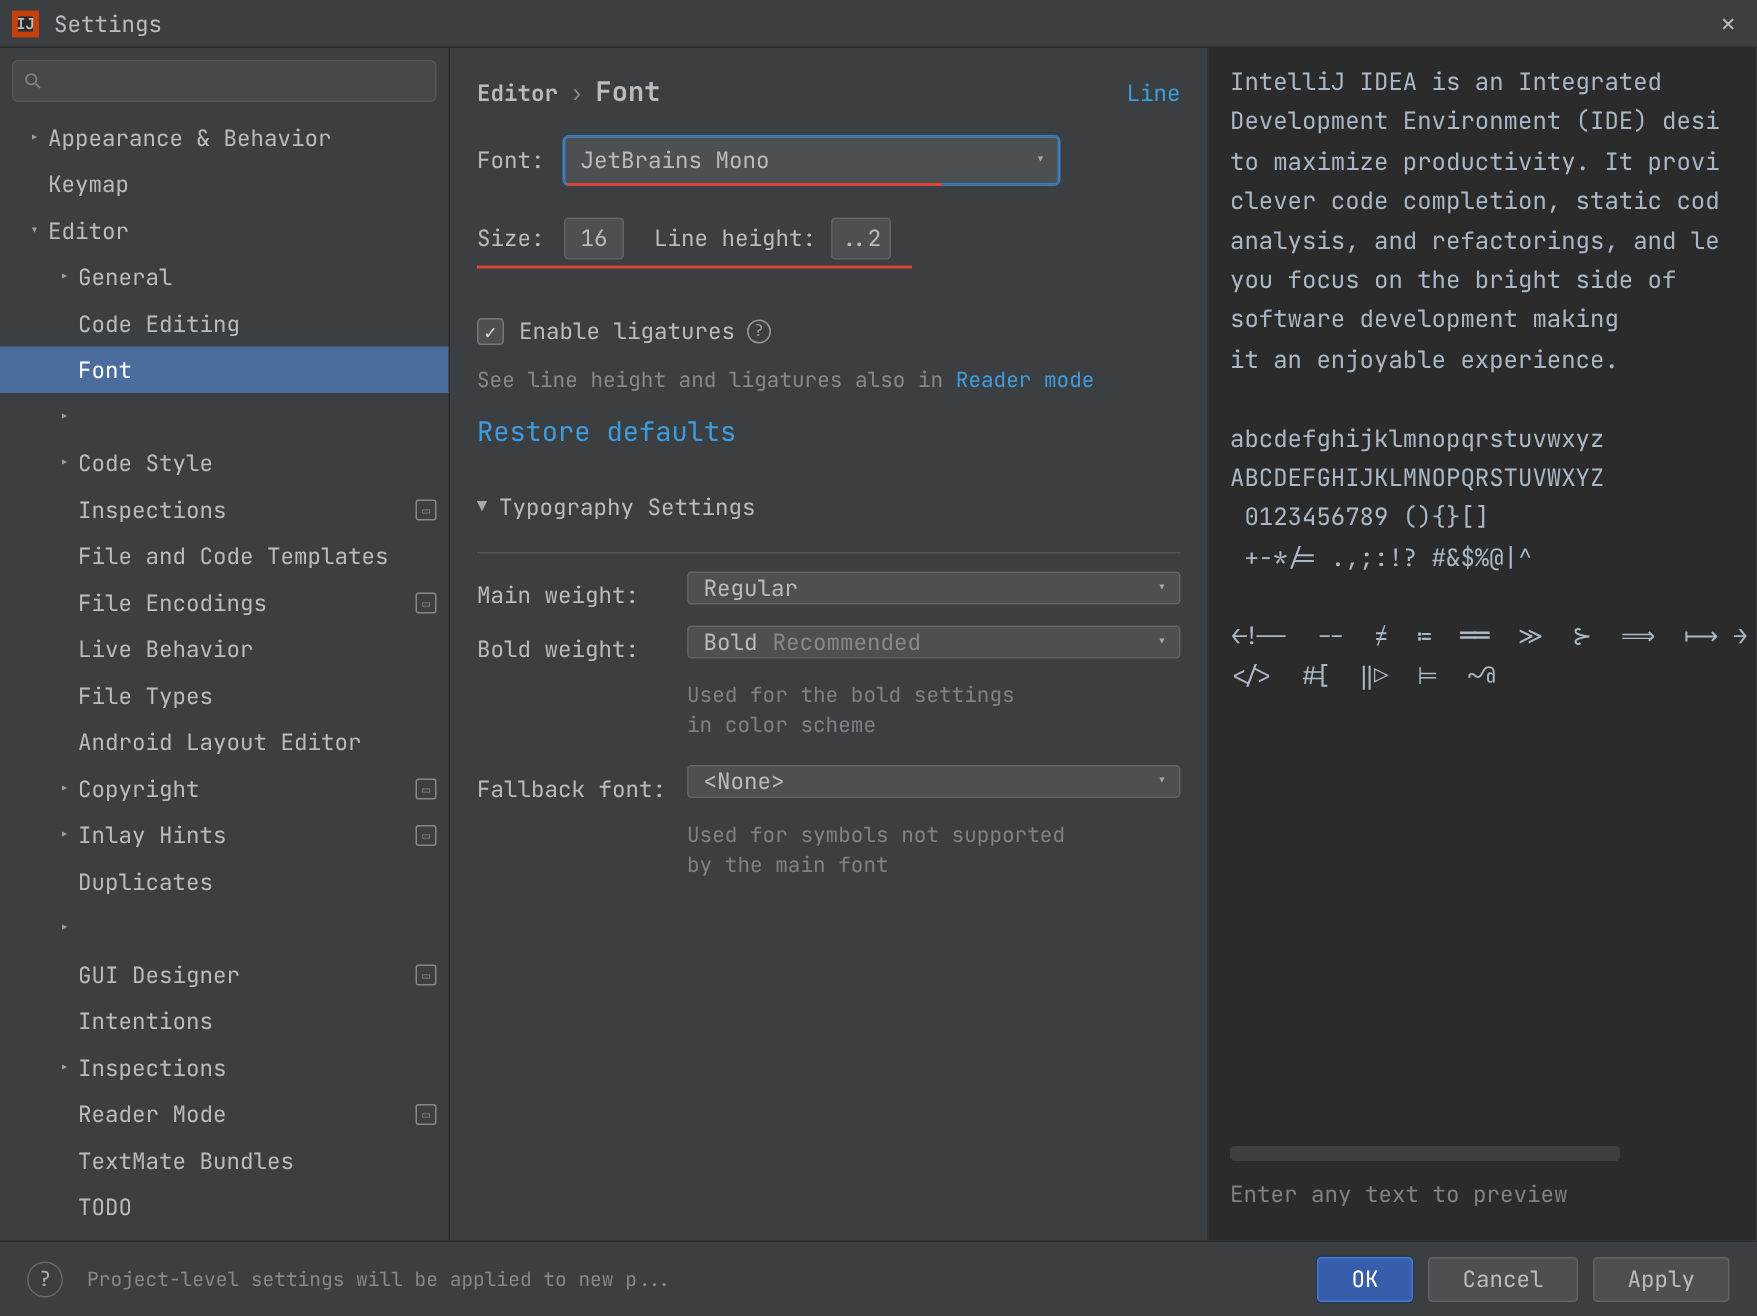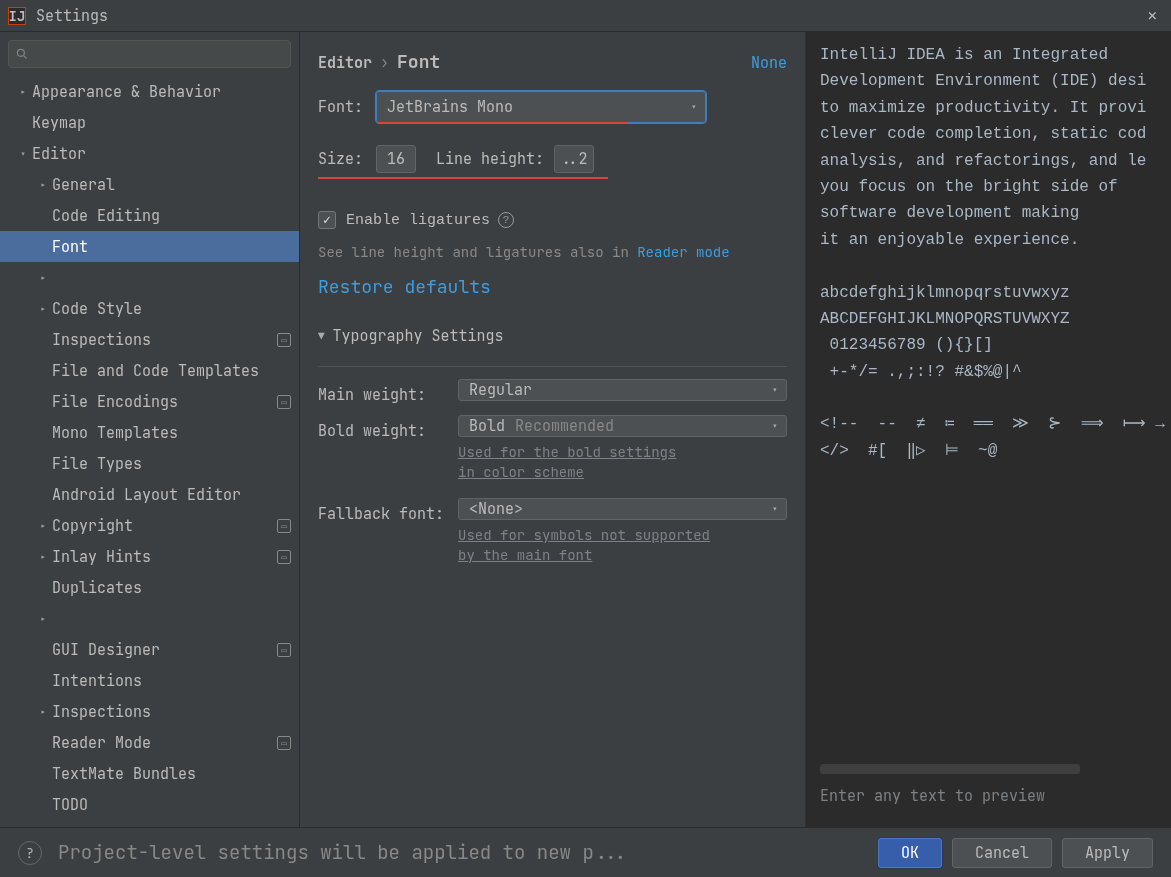--- a/index.html
+++ b/index.html
@@ -6,21 +6,21 @@
 body {
   width: 1171px; height: 877px;
   background: #3c3f41;
   font-family: "JetBrains Mono","Consolas","Menlo",monospace;
   font-size: 15px;
   color: #bbbbbb;
   overflow: hidden;
   display: flex; flex-direction: column;
 }
 .titlebar { height: 32px; background: #3c3f41; display: flex; align-items: center; padding: 0 8px; border-bottom: 1px solid #2b2b2b; }
-.titlebar .logo { width: 18px; height: 18px; border: 1px solid #c2410c; display:flex;align-items:center;justify-content:center;font-size:14px;font-weight:bold;color:#bbb;background:#2b2b2b; }
+.titlebar .logo { width: 18px; height: 18px; border: 4px solid #c2410c; display:flex;align-items:center;justify-content:center;font-size:10px;font-weight:bold;color:#bbb;background:#2b2b2b; }
 .titlebar .title { margin-left: 10px; color: #bbb; font-size: 15px; }
 .titlebar .spacer { flex: 1; }
 .titlebar .close { color:#bbb; font-size:16px; cursor:pointer; padding:0 6px; }
 
 .main { flex:1; display:flex; overflow:hidden; }
 
 
 .sidebar { width: 300px; background:#3c3f41; border-right:1px solid #2b2b2b; display:flex; flex-direction:column; }
 .search-wrap { padding: 8px; }
 .search { width:100%; height:28px; background:#45494a; border:1px solid #555; border-radius:4px; display:flex; align-items:center; padding:0 6px; }
@@ -64,33 +64,33 @@
 .hint { color:#888; font-size:14px; margin-bottom:14px; }
 .hint a { color:#3e9cde; text-decoration:none; cursor:pointer; }
 .link { color:#3e9cde; cursor:pointer; margin-bottom:20px; font-size:18px; }
 
 .section { display:flex; align-items:center; margin:8px 0 16px; cursor:pointer; }
 .section .tw { font-size:11px; margin-right:8px; color:#aaa; }
 .section .t { color:#bbb; }
 .tyrow { display:flex; align-items:flex-start; margin-bottom:10px; }
 .tyrow .wlbl { padding-top:6px; }
 .tycol { flex:1; display:flex; flex-direction:column; }
-.note { color:#7d8287; font-size:14px; line-height:1.4; margin-top:6px;text-decoration:underline; }
+.note { color:#7d8287; font-size:14px; line-height:1.4; margin-top:16px; }
 .hr { height:1px; background:#515355; margin:4px 0 12px; }
 
 
 .preview { flex:1; background:#2b2b2b; border-left:1px solid #323232; display:flex; flex-direction:column; overflow:hidden; font-size:16px; line-height:1.65; color:#a9b7c6; }
-.preview-text { flex:1; padding:10px 12px 4px 14px; overflow:hidden; white-space:pre;font-family:Liberation Mono, monospace; }
+.preview-text { flex:1; padding:10px 12px 4px 14px; overflow:hidden; white-space:pre; }
 .preview-scroll { height:10px; margin:0 12px 10px 14px; background:#3f3f3f; border-radius:3px; width:260px; }
 .preview-hint { padding:0 14px 18px; color:#7d8287; font-size:15px; }
 
 
 .footer { height:50px; border-top:1px solid #2b2b2b; display:flex; align-items:center; padding:0 18px; background:#3c3f41; }
 .footer .qm { width:24px;height:24px;border:1px solid #666;border-radius:12px;display:flex;align-items:center;justify-content:center;color:#aaa;font-size:14px;cursor:pointer; }
-.footer .note2 { margin-left:16px; color:#888; font-size:19px; }
+.footer .note2 { margin-left:16px; color:#888; font-size:13px; }
 .footer .sp { flex:1; }
 .btn { height:30px; padding:0 22px; margin-left:10px; border-radius:3px; border:1px solid #5e6467; background:#4c5052; color:#bbb; font-family:inherit; font-size:15px; cursor:pointer; display:flex; align-items:center; }
 .btn.primary { background:#375eab; border:1px solid #4a78c9; color:#fff; box-shadow:0 0 0 1px #2a3a55; }
 .qicon { width:16px; height:16px; border:1.5px solid #999; border-radius:8px; display:inline-flex; align-items:center; justify-content:center; font-size:11px; color:#999; margin-left:8px; cursor:pointer; }
 </style>
 </head>
 <body>
 
 <div class="titlebar">
   <div class="logo">IJ</div>
@@ -152,21 +152,21 @@
           <span class="twisty"></span>
           <span class="lbl">File and Code Templates</span>
         </div>
         <div class="titem" style="--ind: 36px;">
           <span class="twisty"></span>
           <span class="lbl">File Encodings</span>
           <span class="badge">▭</span>
         </div>
         <div class="titem" style="--ind: 36px;">
           <span class="twisty"></span>
-          <span class="lbl">Mono Templates</span>
+          <span class="lbl">Live Behavior</span>
         </div>
         <div class="titem" style="--ind: 36px;">
           <span class="twisty"></span>
           <span class="lbl">File Types</span>
         </div>
         <div class="titem" style="--ind: 36px;">
           <span class="twisty"></span>
           <span class="lbl">Android Layout Editor</span>
         </div>
         <div class="titem" style="--ind: 36px;">
@@ -215,41 +215,41 @@
       </div>
   </div>
 
   <div class="content">
 
     <div class="settings">
       <div class="crumbs">
         <span class="a">Editor</span>
         <span class="sep">›</span>
         <span class="b">Font</span>
-        <span class="reset">None</span>
+        <span class="reset">Line</span>
       </div>
 
       <div class="row">
         <div class="lblcol">Font:</div>
         <div class="dropdown focus" style="flex:0 0 330px">
           <span class="val">JetBrains Mono</span>
           <span class="dd">▾</span>
         </div>
         <div class="redline" style="left:60px; width:250px; bottom:-1px;"></div>
       </div>
 
       <div class="row" style="margin-top:6px;">
         <div class="lblcol">Size:</div>
         <input class="numbox" value="16" style="">
         <span class="rowlabel">Line height:</span>
         <input class="numbox" value="..2" style="">
         <div class="redline" style="left:0; width:290px; bottom:-6px;"></div>
       </div>
 
-      <div class="chkrow" style="margin-top:22px;font-family:Liberation Mono, monospace;">
+      <div class="chkrow" style="margin-top:22px;">
         <div class="chk on"></div>
         <span>Enable ligatures</span>
         <span class="qicon">?</span>
       </div>
 
       <div class="hint">
         <span>See line height and ligatures also in </span><a>Reader mode</a>
       </div>
 
       <div class="link">Restore defaults</div>

